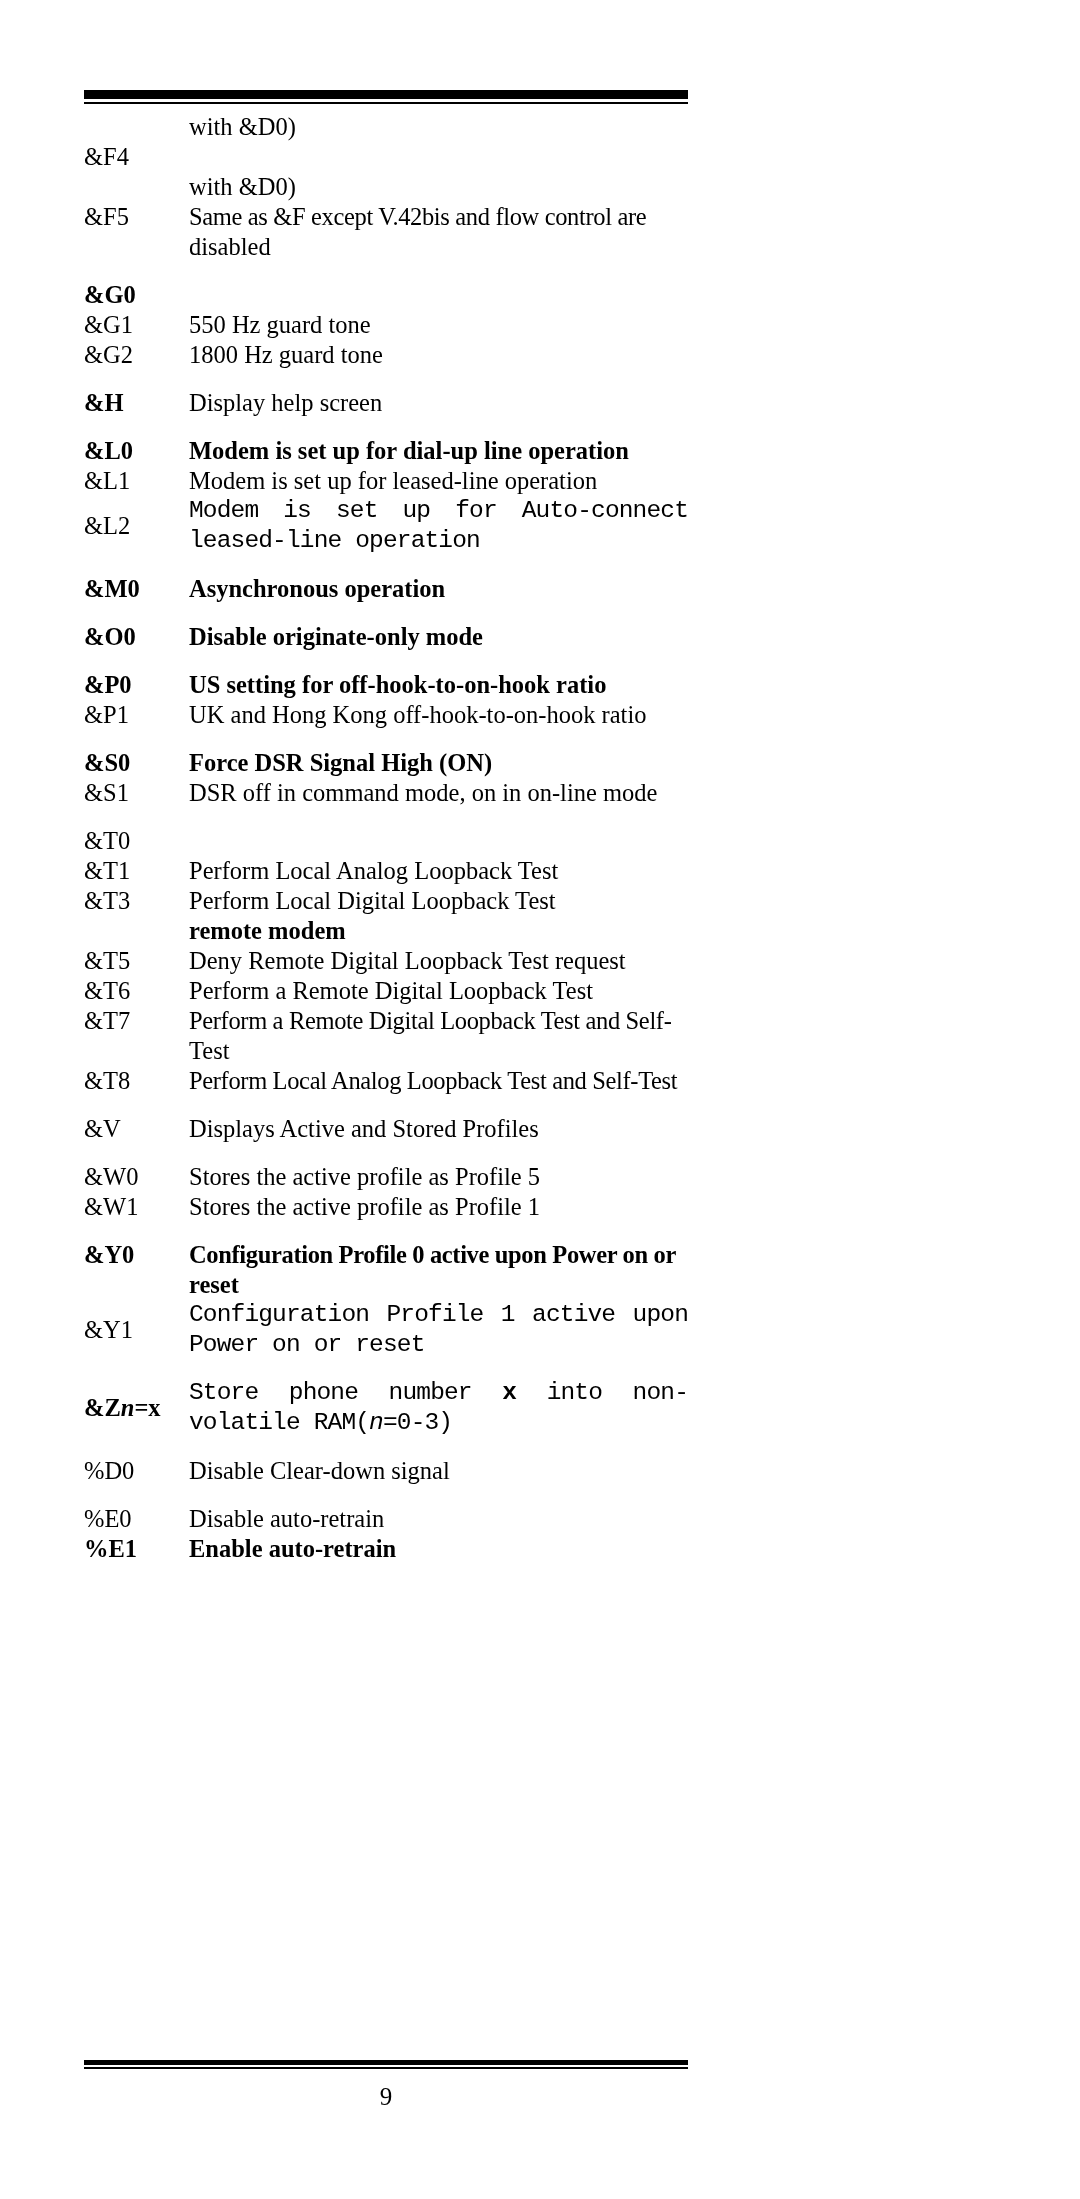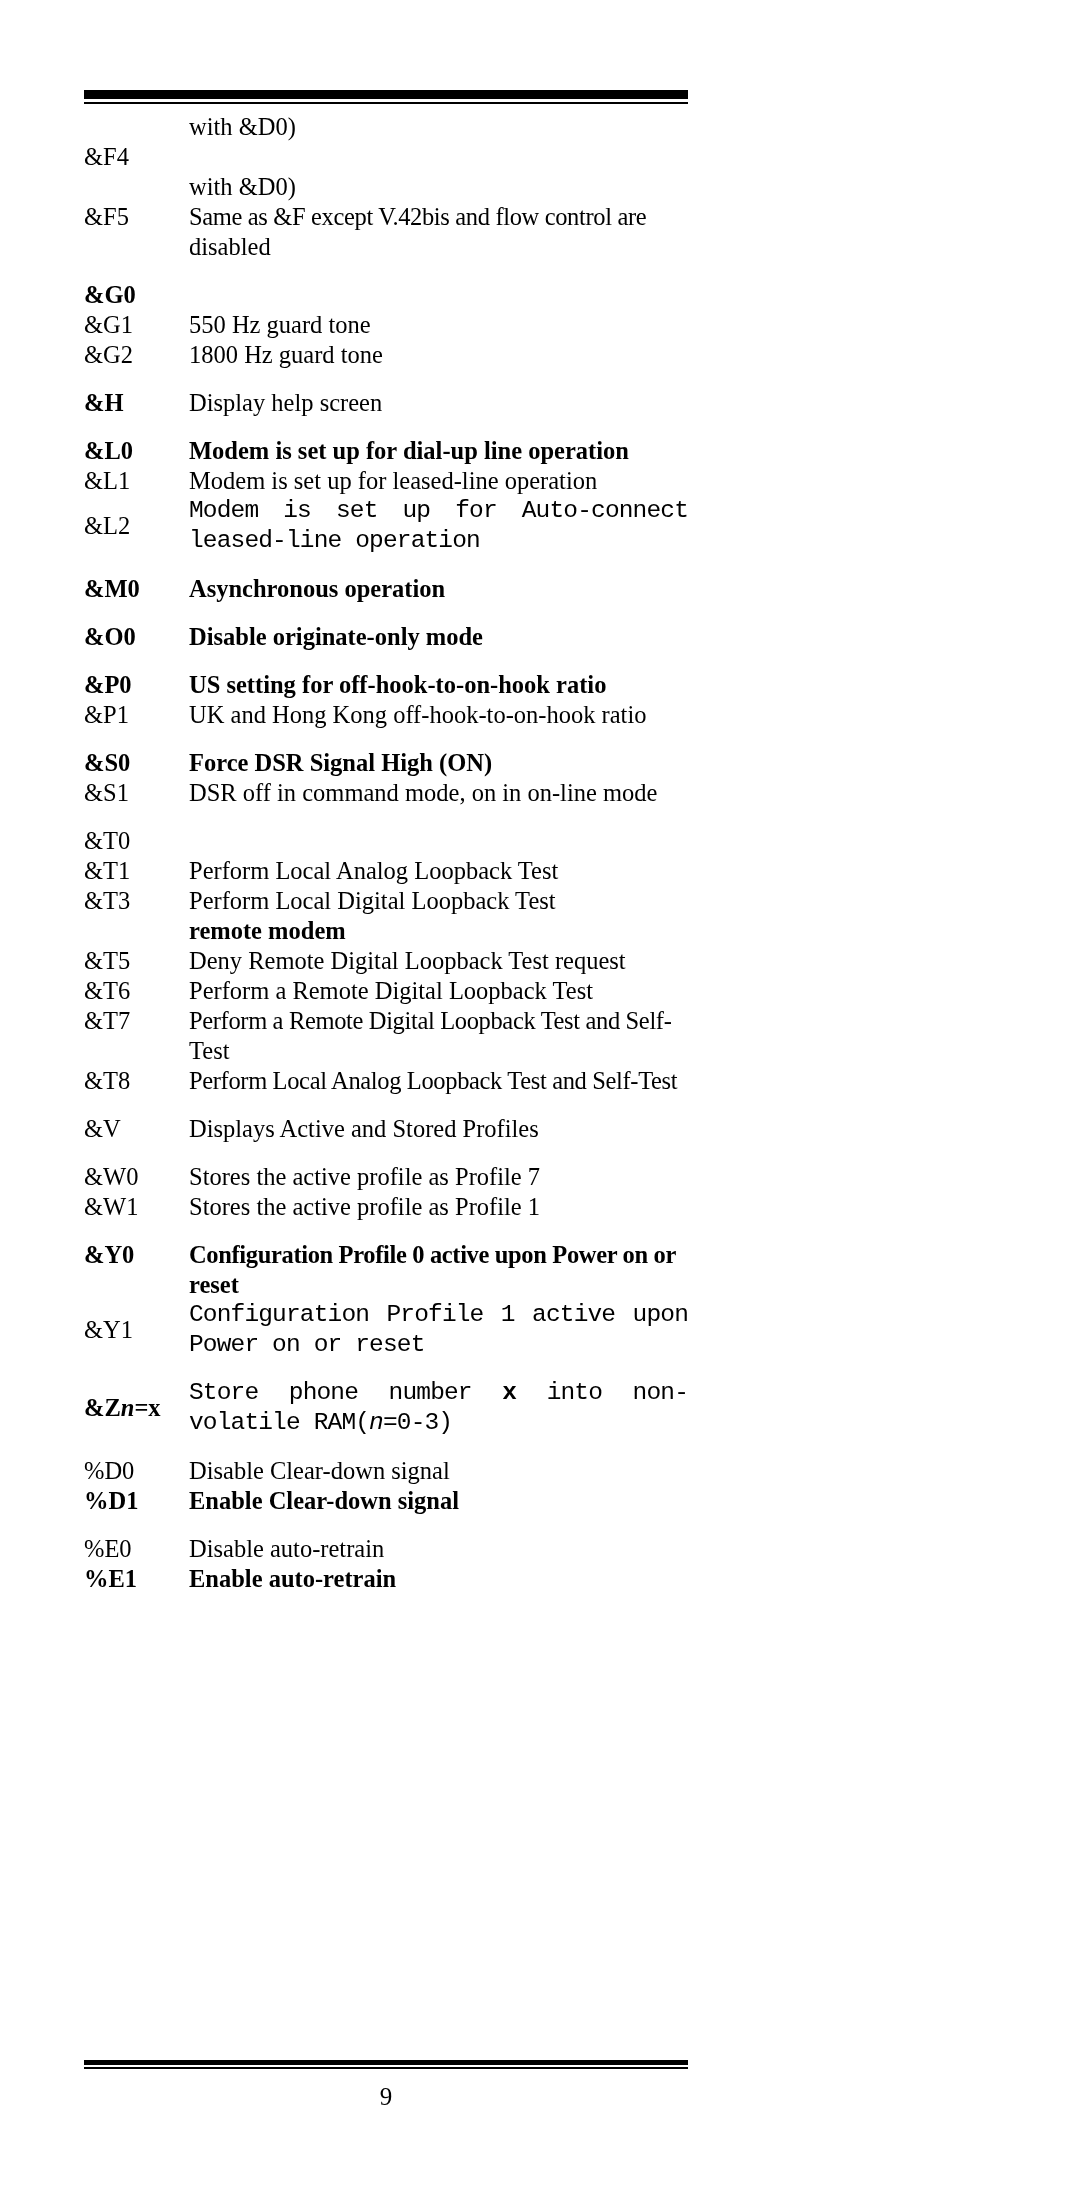--- a/index.html
+++ b/index.html
@@ -253,21 +253,21 @@
       <div class="cmd-row">
         <div class="cmd-code">&amp;T8</div>
         <div class="cmd-desc tight">Perform Local Analog Loopback Test and Self-Test</div>
       </div>
       <div class="cmd-row gap-before">
         <div class="cmd-code">&amp;V</div>
         <div class="cmd-desc">Displays Active and Stored Profiles</div>
       </div>
       <div class="cmd-row gap-before">
         <div class="cmd-code">&amp;W0</div>
-        <div class="cmd-desc">Stores the active profile as Profile 7</div>
+        <div class="cmd-desc">Stores the active profile as Profile 5</div>
       </div>
       <div class="cmd-row">
         <div class="cmd-code">&amp;W1</div>
         <div class="cmd-desc">Stores the active profile as Profile 1</div>
       </div>
       <div class="cmd-row gap-before bold">
         <div class="cmd-code">&amp;Y0</div>
         <div class="cmd-desc justify-all tight">Configuration Profile 0 active upon Power on or</div>
       </div>
       <div class="cont-row bold">
@@ -278,24 +278,20 @@
         <div class="cmd-code">&amp;Y1</div>
         <div class="cmd-desc tighter">Configuration Profile 1 active upon Power on or reset</div>
       </div>
       <div class="cmd-row gap-before bold">
         <div class="cmd-code">&amp;Z<em class="v">n</em>=<b>x</b></div>
         <div class="cmd-desc tight tighter" style="font-weight: normal;">Store phone number <b>x</b> into non-volatile RAM(<i>n</i>=0-3)</div>
       </div>
       <div class="cmd-row gap-before">
         <div class="cmd-code">%D0</div>
         <div class="cmd-desc">Disable Clear-down signal</div>
-      </div>
-      <div class="cmd-row bold">
-        <div class="cmd-code">%D1</div>
-        <div class="cmd-desc">Enable Clear-down signal</div>
       </div>
       <div class="cmd-row gap-before">
         <div class="cmd-code">%E0</div>
         <div class="cmd-desc">Disable auto-retrain</div>
       </div>
       <div class="cmd-row bold">
         <div class="cmd-code">%E1</div>
         <div class="cmd-desc">Enable auto-retrain</div>
       </div>
     </div>

